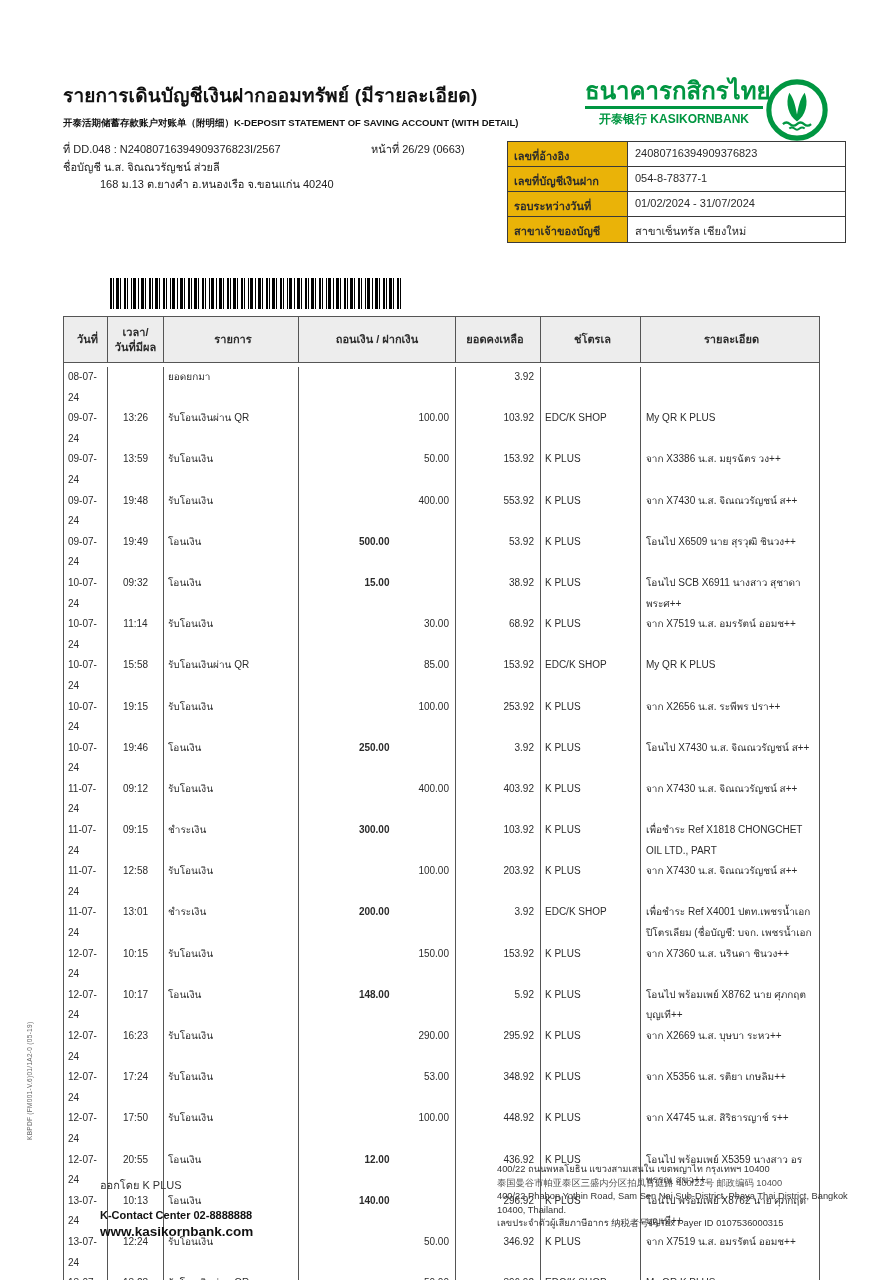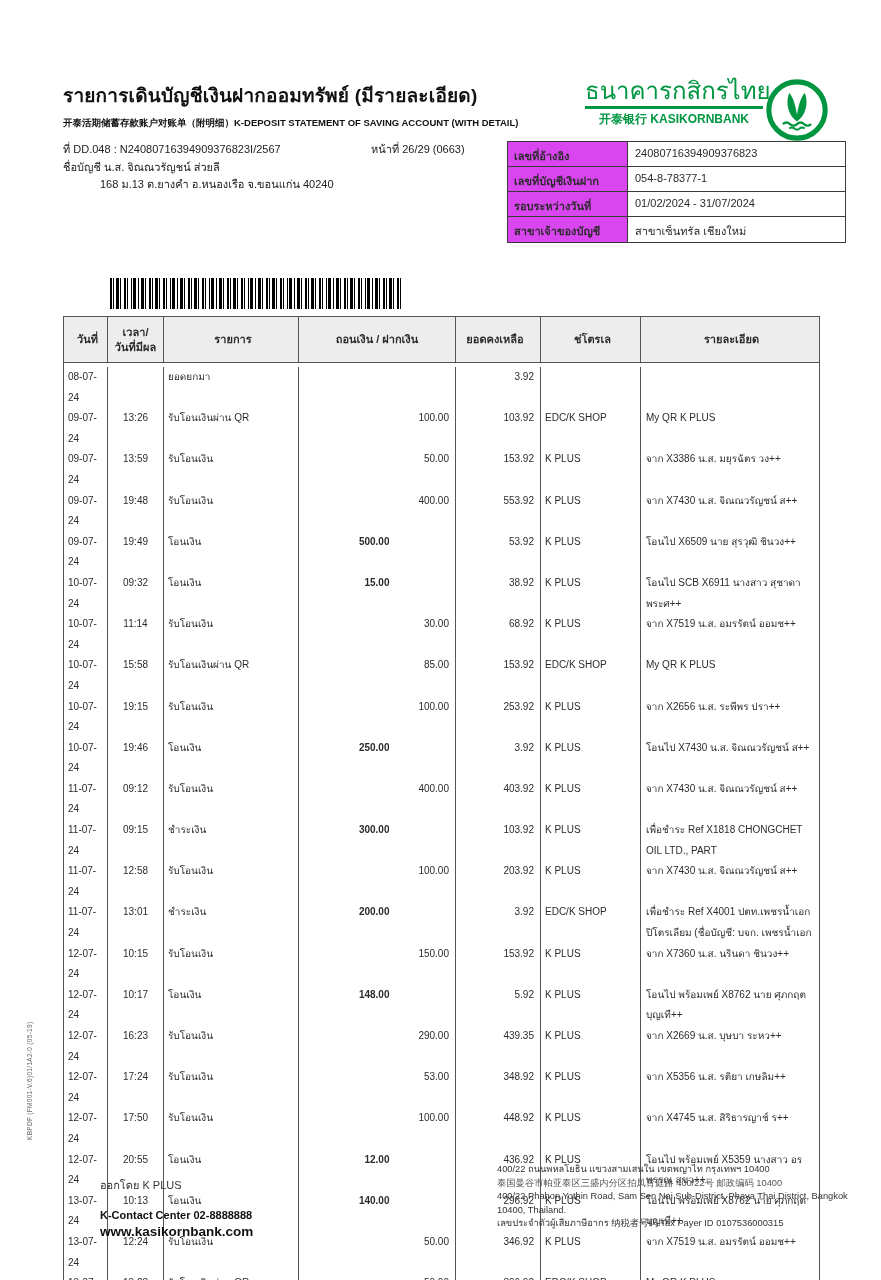--- a/index.html
+++ b/index.html
@@ -7,35 +7,35 @@
   body { font-family:"Liberation Sans","DejaVu Sans",sans-serif; color:#2b2b2b; }
   .page { position:relative; width:881px; height:1280px; background:#fff; overflow:hidden; }
 
   
   .title-block { position:absolute; left:63px; top:80px; width:470px; }
   .title-th { font-size:19px; font-weight:bold; color:#111; letter-spacing:.2px; }
   .title-sub { font-size:9.5px; font-weight:bold; color:#111; margin-top:7px; }
 
   .logo-block { position:absolute; left:585px; top:78px; width:262px; height:68px; }
   .logo-text { position:absolute; left:0; top:0; width:178px; text-align:center; }
-  .bank-th { font-size:24px; font-weight:normal; color:#009641; line-height:1.1; white-space:nowrap; }
+  .bank-th { font-size:24px; font-weight:bold; color:#009641; line-height:1.1; white-space:nowrap; }
   .bank-rule { height:2.5px; background:#009641; margin:2px 0 2px 0; }
   .bank-sub { font-size:12px; font-weight:bold; color:#009641; white-space:nowrap; }
   .logo-mark { position:absolute; right:18px; top:0; width:64px; height:64px; }
 
   
   .meta { position:absolute; left:63px; top:141px; width:440px; font-size:11px; line-height:17.5px; color:#222; }
   .meta .page-no { position:absolute; left:308px; top:0;text-align:right; }
   .meta .addr { padding-left:37px; }
 
   
   .info-box { position:absolute; left:507px; top:141px; width:339px; border:1.2px solid #3a3a3a; }
   .info-row { display:flex; border-bottom:1.2px solid #3a3a3a; height:25px; }
   .info-row:last-child { border-bottom:none; }
-  .info-label { width:120px; background:#d946ef; border-right:1.2px solid #3a3a3a; font-weight:bold; font-size:11px; padding:5px 0 0 6px; }
+  .info-label { width:120px; background:#eab308; border-right:1.2px solid #3a3a3a; font-weight:bold; font-size:11px; padding:5px 0 0 6px; }
   .info-value { flex:1; font-size:11px; padding:5px 0 0 7px; }
 
   
   .barcode { position:absolute; left:110px; top:278px; width:292px; height:31px;
     background:repeating-linear-gradient(90deg,
       #000 0 2px,#fff 2px 3px,#000 3px 4px,#fff 4px 6px,#000 6px 9px,#fff 9px 10px,
       #000 10px 11px,#fff 11px 14px,#000 14px 16px,#fff 16px 17px,#000 17px 18px,#fff 18px 21px,
       #000 21px 22px,#fff 22px 23px,#000 23px 26px,#fff 26px 28px,#000 28px 29px,#fff 29px 31px,
       #000 31px 34px,#fff 34px 35px,#000 35px 36px,#fff 36px 39px); }
 
@@ -344,21 +344,21 @@
     </div>
 
     <div class="t-row">
       <div class="td c-date">12-07-24</div>
       <div class="td c-time">16:23</div>
       <div class="td c-item">รับโอนเงิน</div>
       <div class="td c-amt">
         <span class="wd"></span>
         <span class="dp">290.00</span>
       </div>
-      <div class="td c-bal">439.35</div>
+      <div class="td c-bal">295.92</div>
       <div class="td c-chan">K PLUS</div>
       <div class="td c-det">จาก X2669 น.ส. บุษบา ระหว++</div>
     </div>
 
     <div class="t-row">
       <div class="td c-date">12-07-24</div>
       <div class="td c-time">17:24</div>
       <div class="td c-item">รับโอนเงิน</div>
       <div class="td c-amt">
         <span class="wd"></span>

